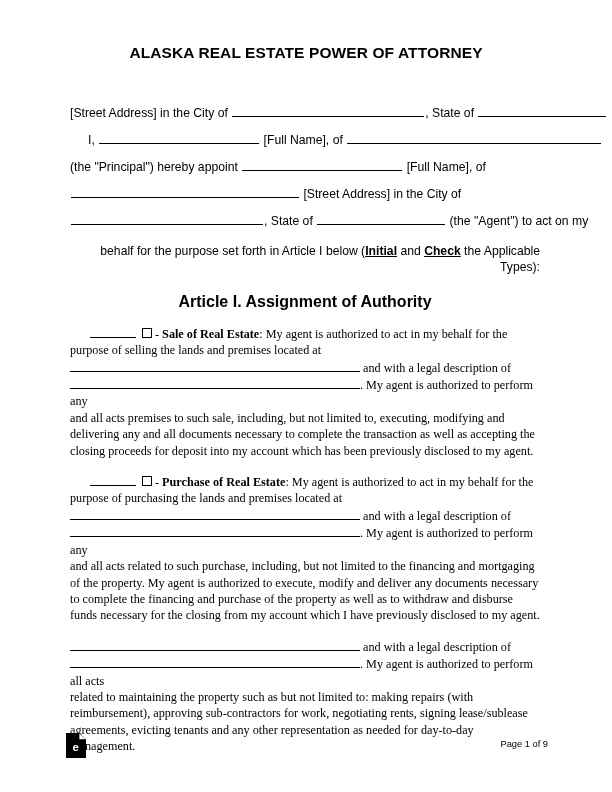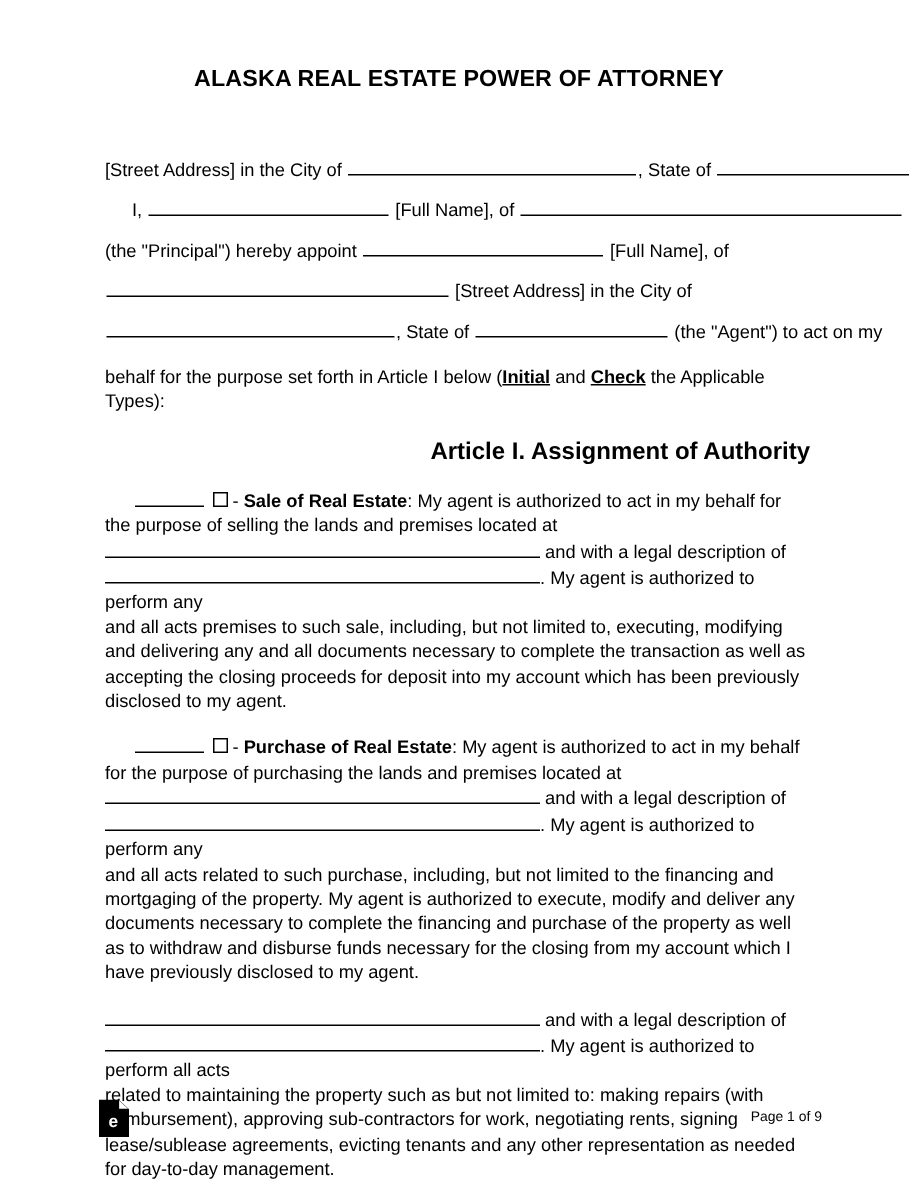--- a/index.html
+++ b/index.html
@@ -55,30 +55,31 @@
     height: 12px;
     margin: 0 1px;
   }
   .b-md   { width: 128px; }
   .b-lg   { width: 160px; }
   .b-xl   { width: 192px; }
   .b-2xl  { width: 228px; }
   .b-3xl  { width: 254px; }
 
   .article-heading {
-    text-align: right;
+    text-align: center;
     font-size: 16px;
     font-weight: bold;
     margin-top: 17px;
     margin-bottom: 12px;
   }
   .section {
     margin-top: 14px;
     font-size: 12.2px;
     line-height: 16.4px;
+    font-family: Liberation Serif, serif;
   }
   .section .lead {
     text-indent: 20px;
   }
   .initial-blank {
     display: inline-block;
     width: 46px;
     border-bottom: 1.2px solid #000;
     height: 12px;
     vertical-align: baseline;
@@ -156,21 +157,21 @@
       <span class="blank b-2xl"></span>
       <span>[Street Address] in the City of</span>
     </div>
 
     <div class="line-para">
       <span class="blank b-xl"></span><span>, State of</span>
       <span class="blank b-md"></span>
       <span>(the "Agent") to act on my</span>
     </div>
 
-    <div class="para" style="margin-top:8px;">
+    <div class="para" style="margin-top:8px;text-align:right;">
       <span>behalf for the purpose set forth in Article I below (</span><span class="u-b">Initial</span><span> and </span><span class="u-b">Check</span><span> the Applicable Types):</span>
     </div>
 
     <div class="article-heading">Article I.  Assignment of Authority</div>
 
     <div class="section">
       <div class="lead">
         <span class="initial-blank"></span><span class="cbox"></span><span>-</span>
         <span class="lbl">Sale of Real Estate</span><span>: My agent is authorized to act in my behalf for the purpose of selling the lands and premises located at</span>
       </div>

